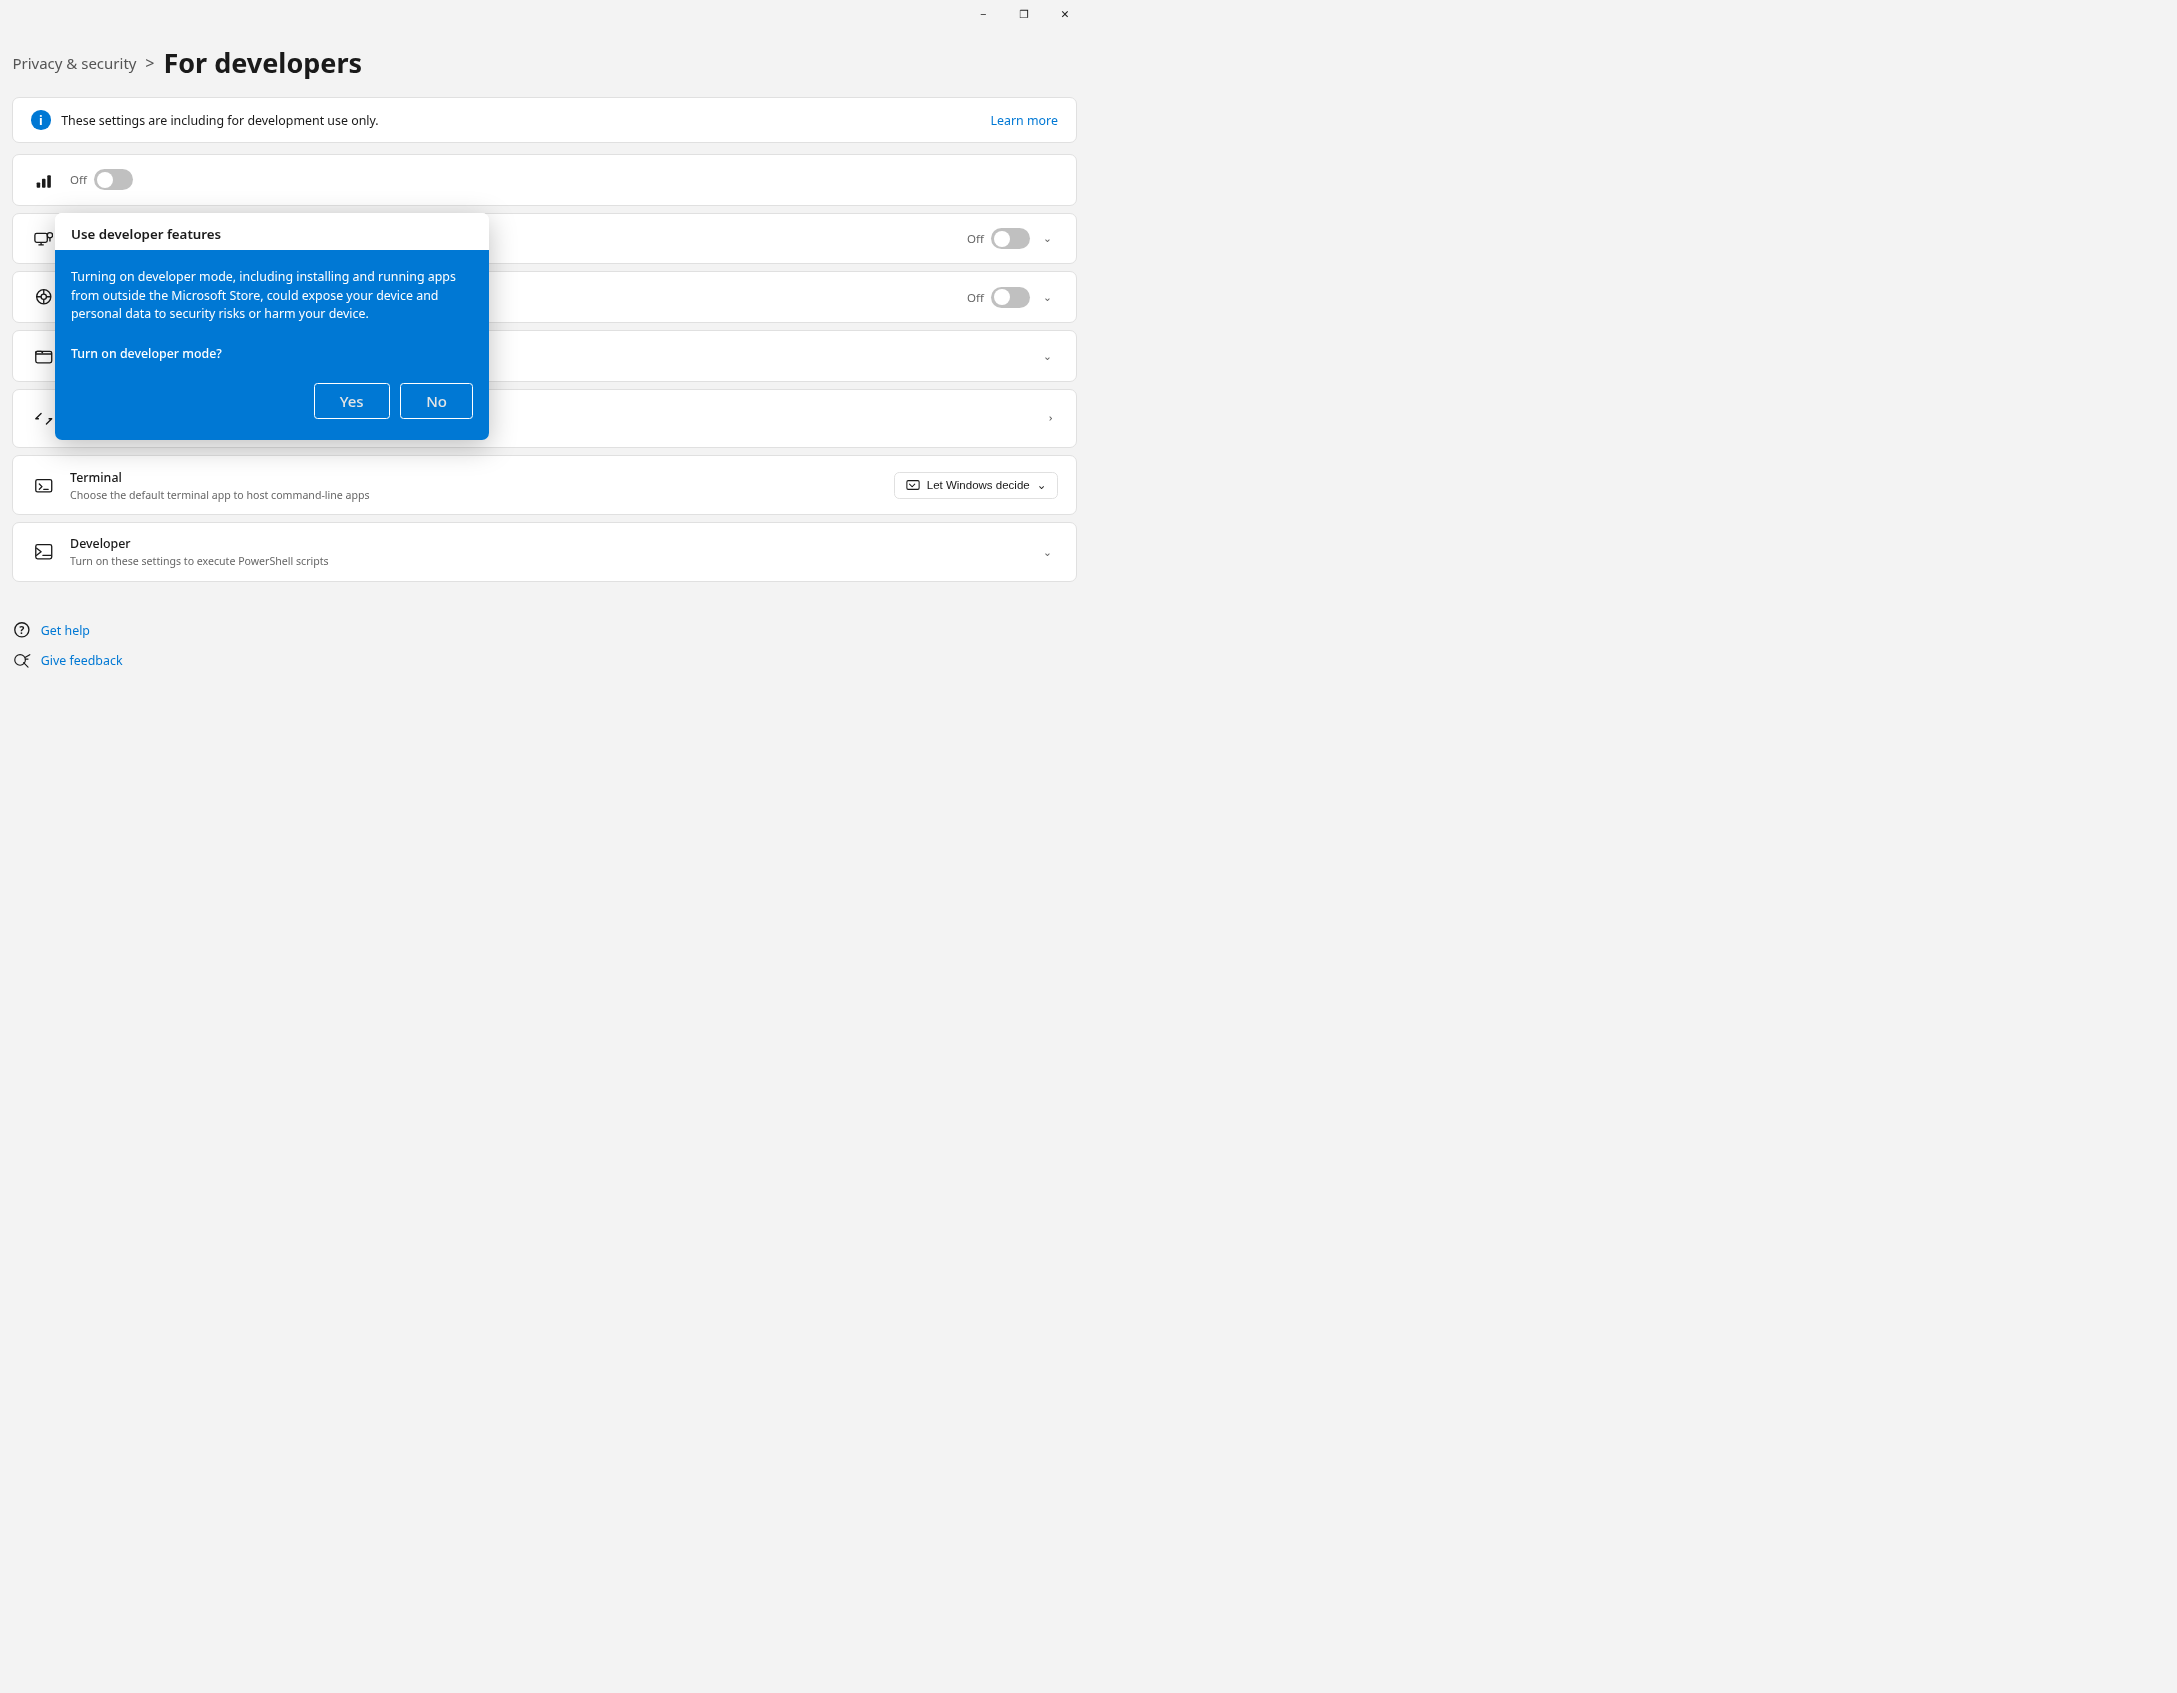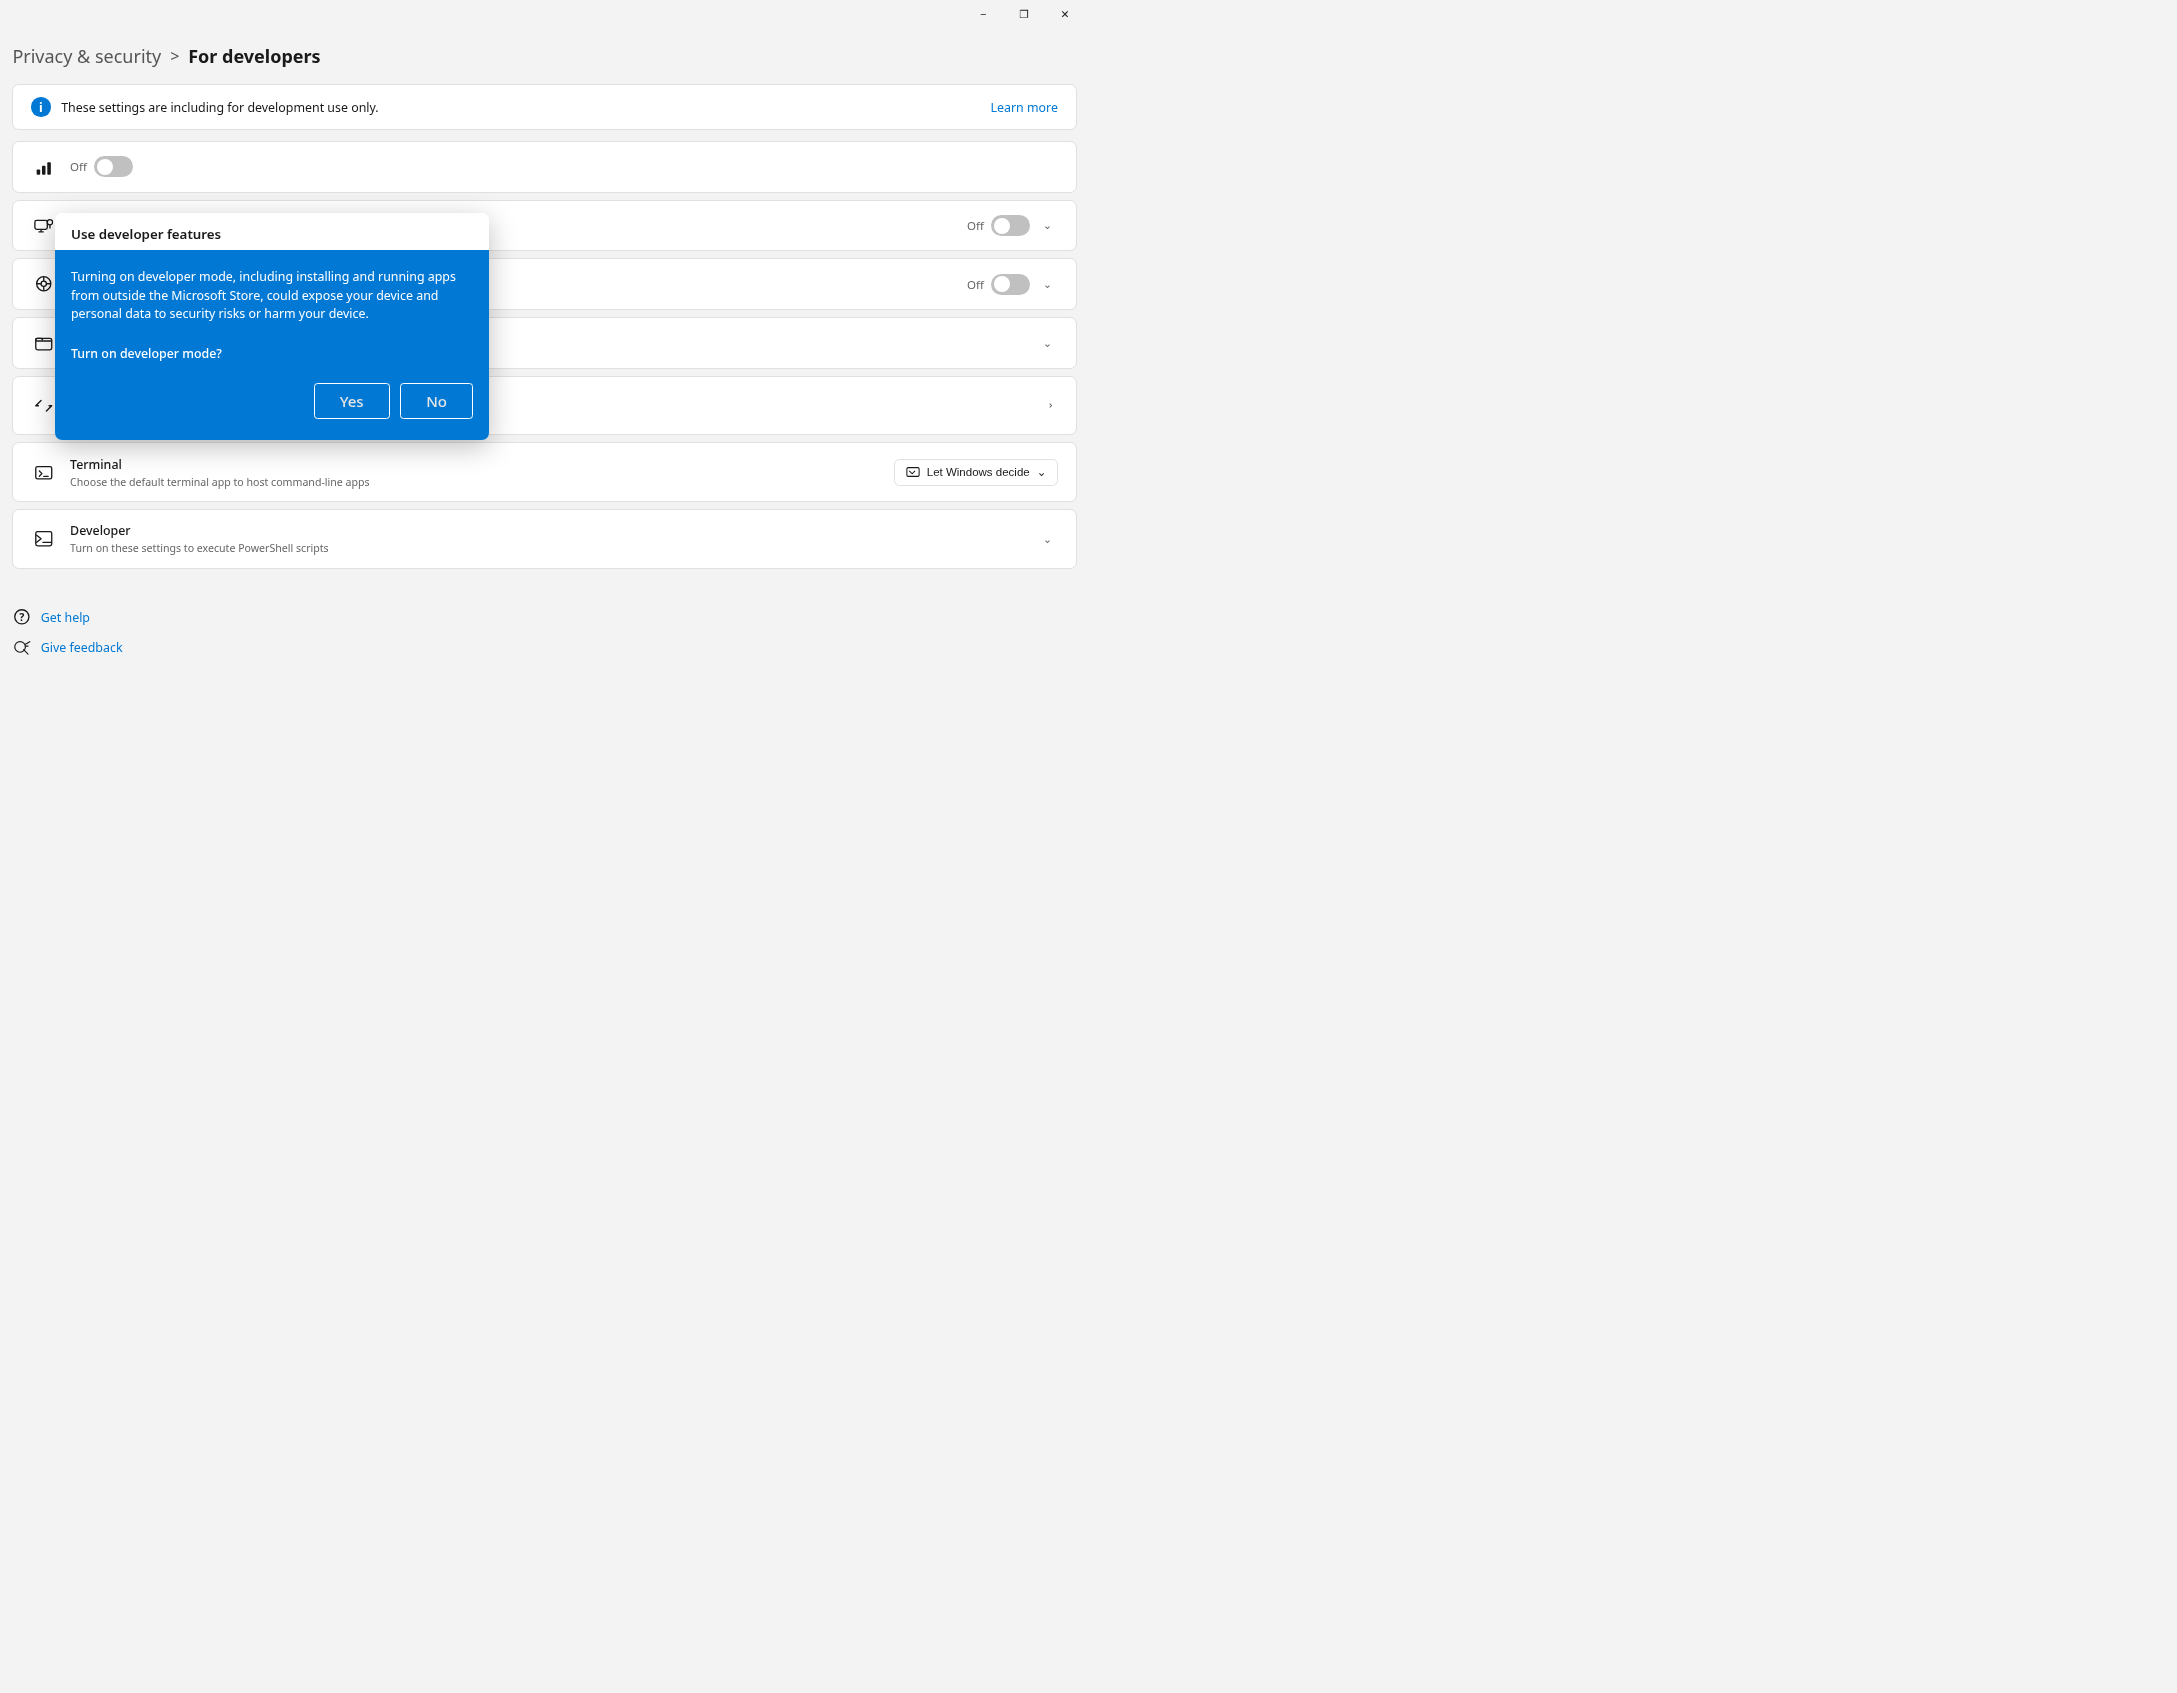--- a/index.html
+++ b/index.html
@@ -36,31 +36,31 @@
     }
 
     
     .breadcrumb {
       padding: 16px 35px 16px 12.4px;
       display: flex;
       align-items: center;
       gap: 8.9px;
     }
     .breadcrumb-parent {
-      font-size: 18px;
+      font-size: 15px;
       color: #555;
       font-weight: 400;
       cursor: pointer;
     }
     .breadcrumb-separator {
       font-size: 16px;
       color: #555;
     }
     .breadcrumb-current {
-      font-size: 18px;
+      font-size: 27px;
       font-weight: 700;
       color: #1a1a1a;
     }
 
     
     .content {
       padding: 0 12.4px 17.7px 12.4px;
       display: flex;
       flex-direction: column;
       gap: 3.5px;

